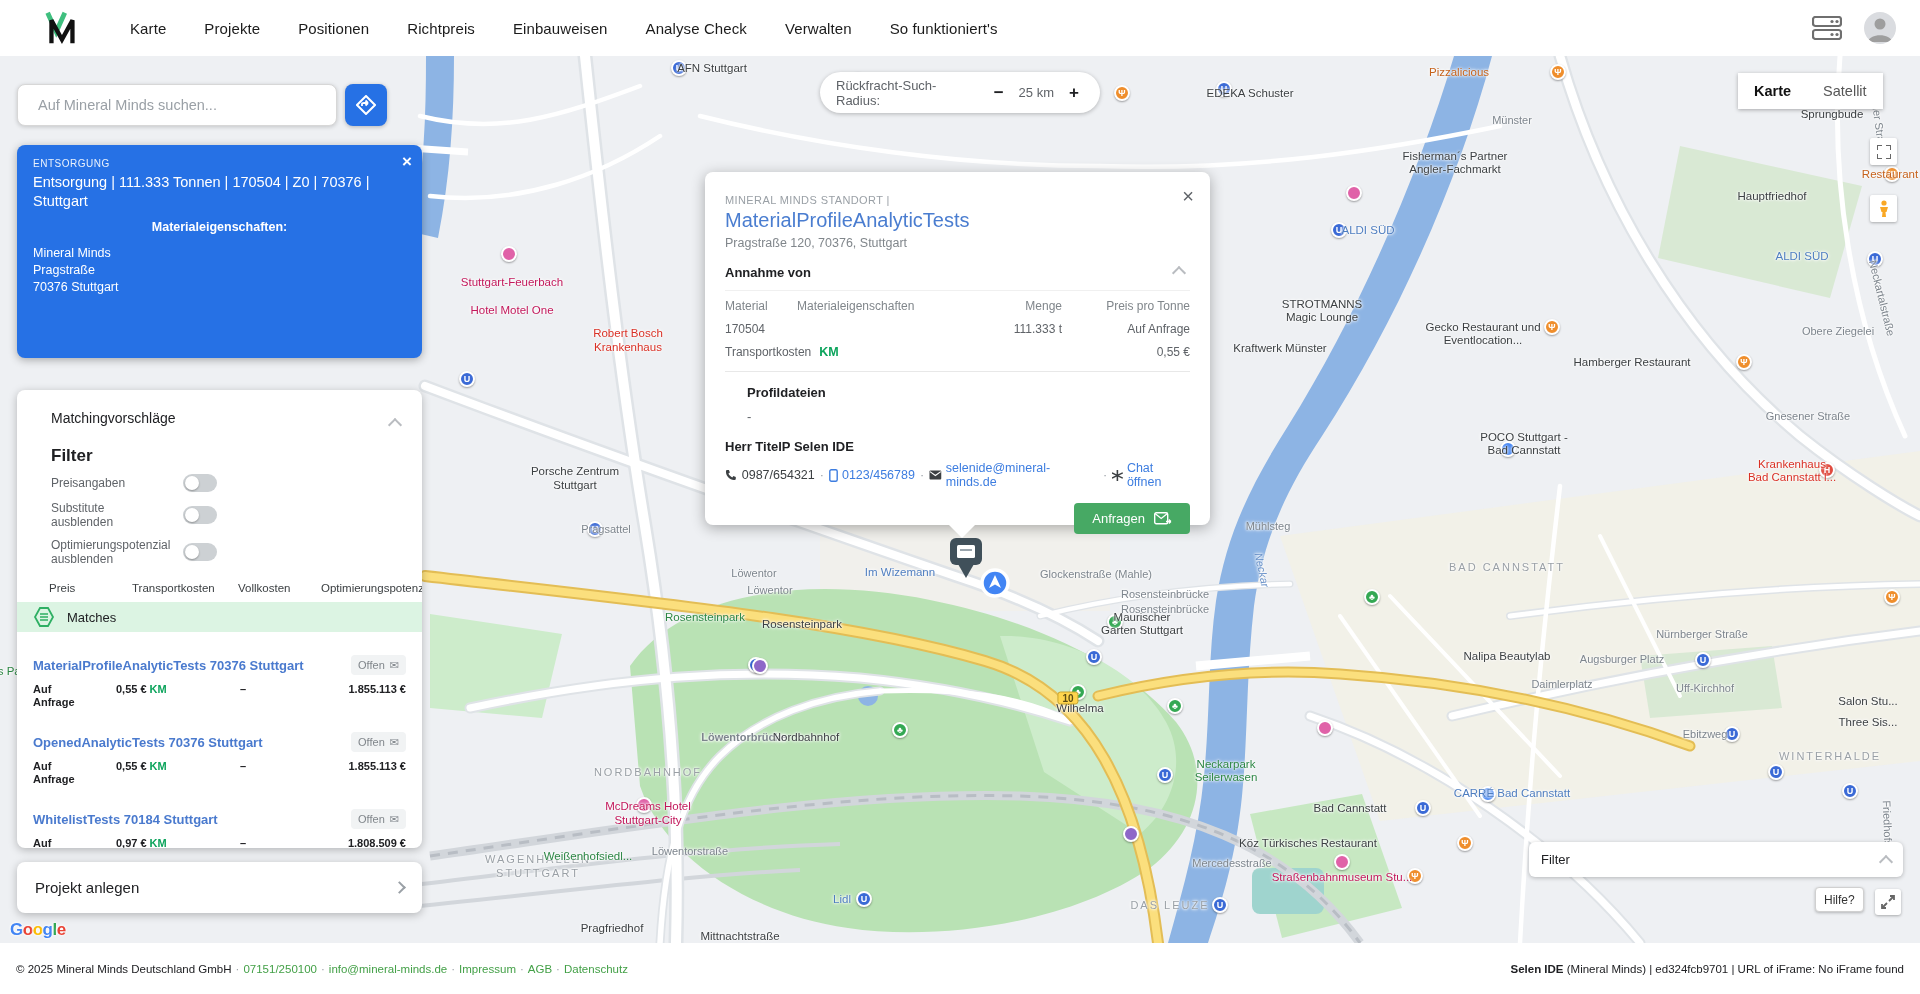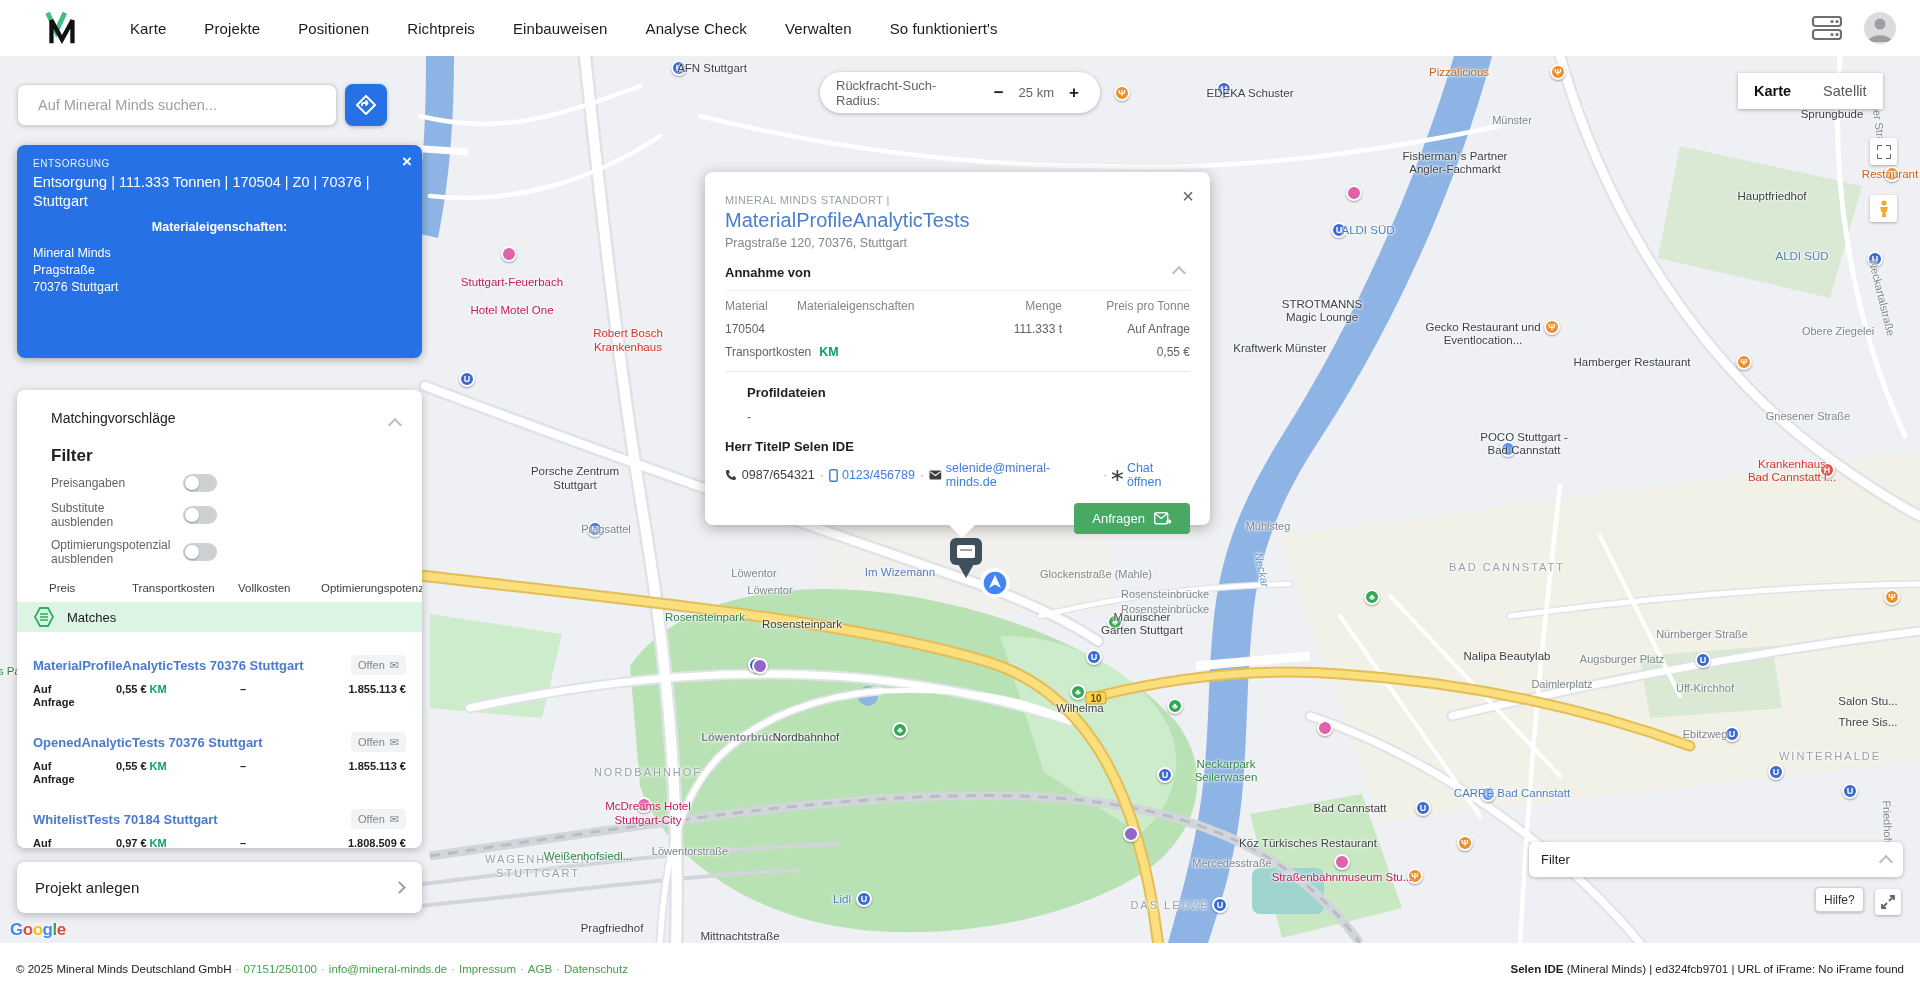--- a/index.html
+++ b/index.html
@@ -33,21 +33,21 @@
            border:2px solid #fff; box-shadow:0 1px 2px rgba(0,0,0,.35); color:#fff; font-size:9px; font-weight:bold;
            display:flex; align-items:center; justify-content:center; }
   .mmark.transit { background:#3w; background:#3b6ad6; }
   .mmark.food    { background:#f29900; background:#ef8e2c; }
   .mmark.park    { background:#34a853; }
   .mmark.hosp    { background:#e04b3f; }
   .mmark.pink    { background:#e062a8; }
   .mmark.purple  { background:#8e67c8; }
   .mmark.shop    { background:#4285f4; }
   .route-badge { position:absolute; transform:translate(-50%,-50%); background:#ffd54d; border:1px solid #c7a431;
-                 border-radius:3px; font-size:10px; font-weight:bold; color:#5d4d12; padding:0 4px; z-index:2;margin-left:28px; }
+                 border-radius:3px; font-size:10px; font-weight:bold; color:#5d4d12; padding:0 4px; z-index:2; }
 
   
   .sel-pin { position:absolute; left:940px; top:470px; z-index:3; }
 
   
   .radius-pill { position:absolute; left:820px; top:16px; width:280px; height:41px; background:#fff; border-radius:21px;
                  box-shadow:0 1px 4px rgba(0,0,0,.25); display:flex; align-items:center; padding:0 16px; gap:10px; z-index:10; }
   .radius-pill .lbl { font-size:13px; color:#5f6368; flex:1; }
   .radius-pill .stp { font-size:17px; color:#202124; font-weight:bold; cursor:pointer; width:20px; text-align:center; }
   .radius-pill .val { font-size:13px; color:#5f6368; }

